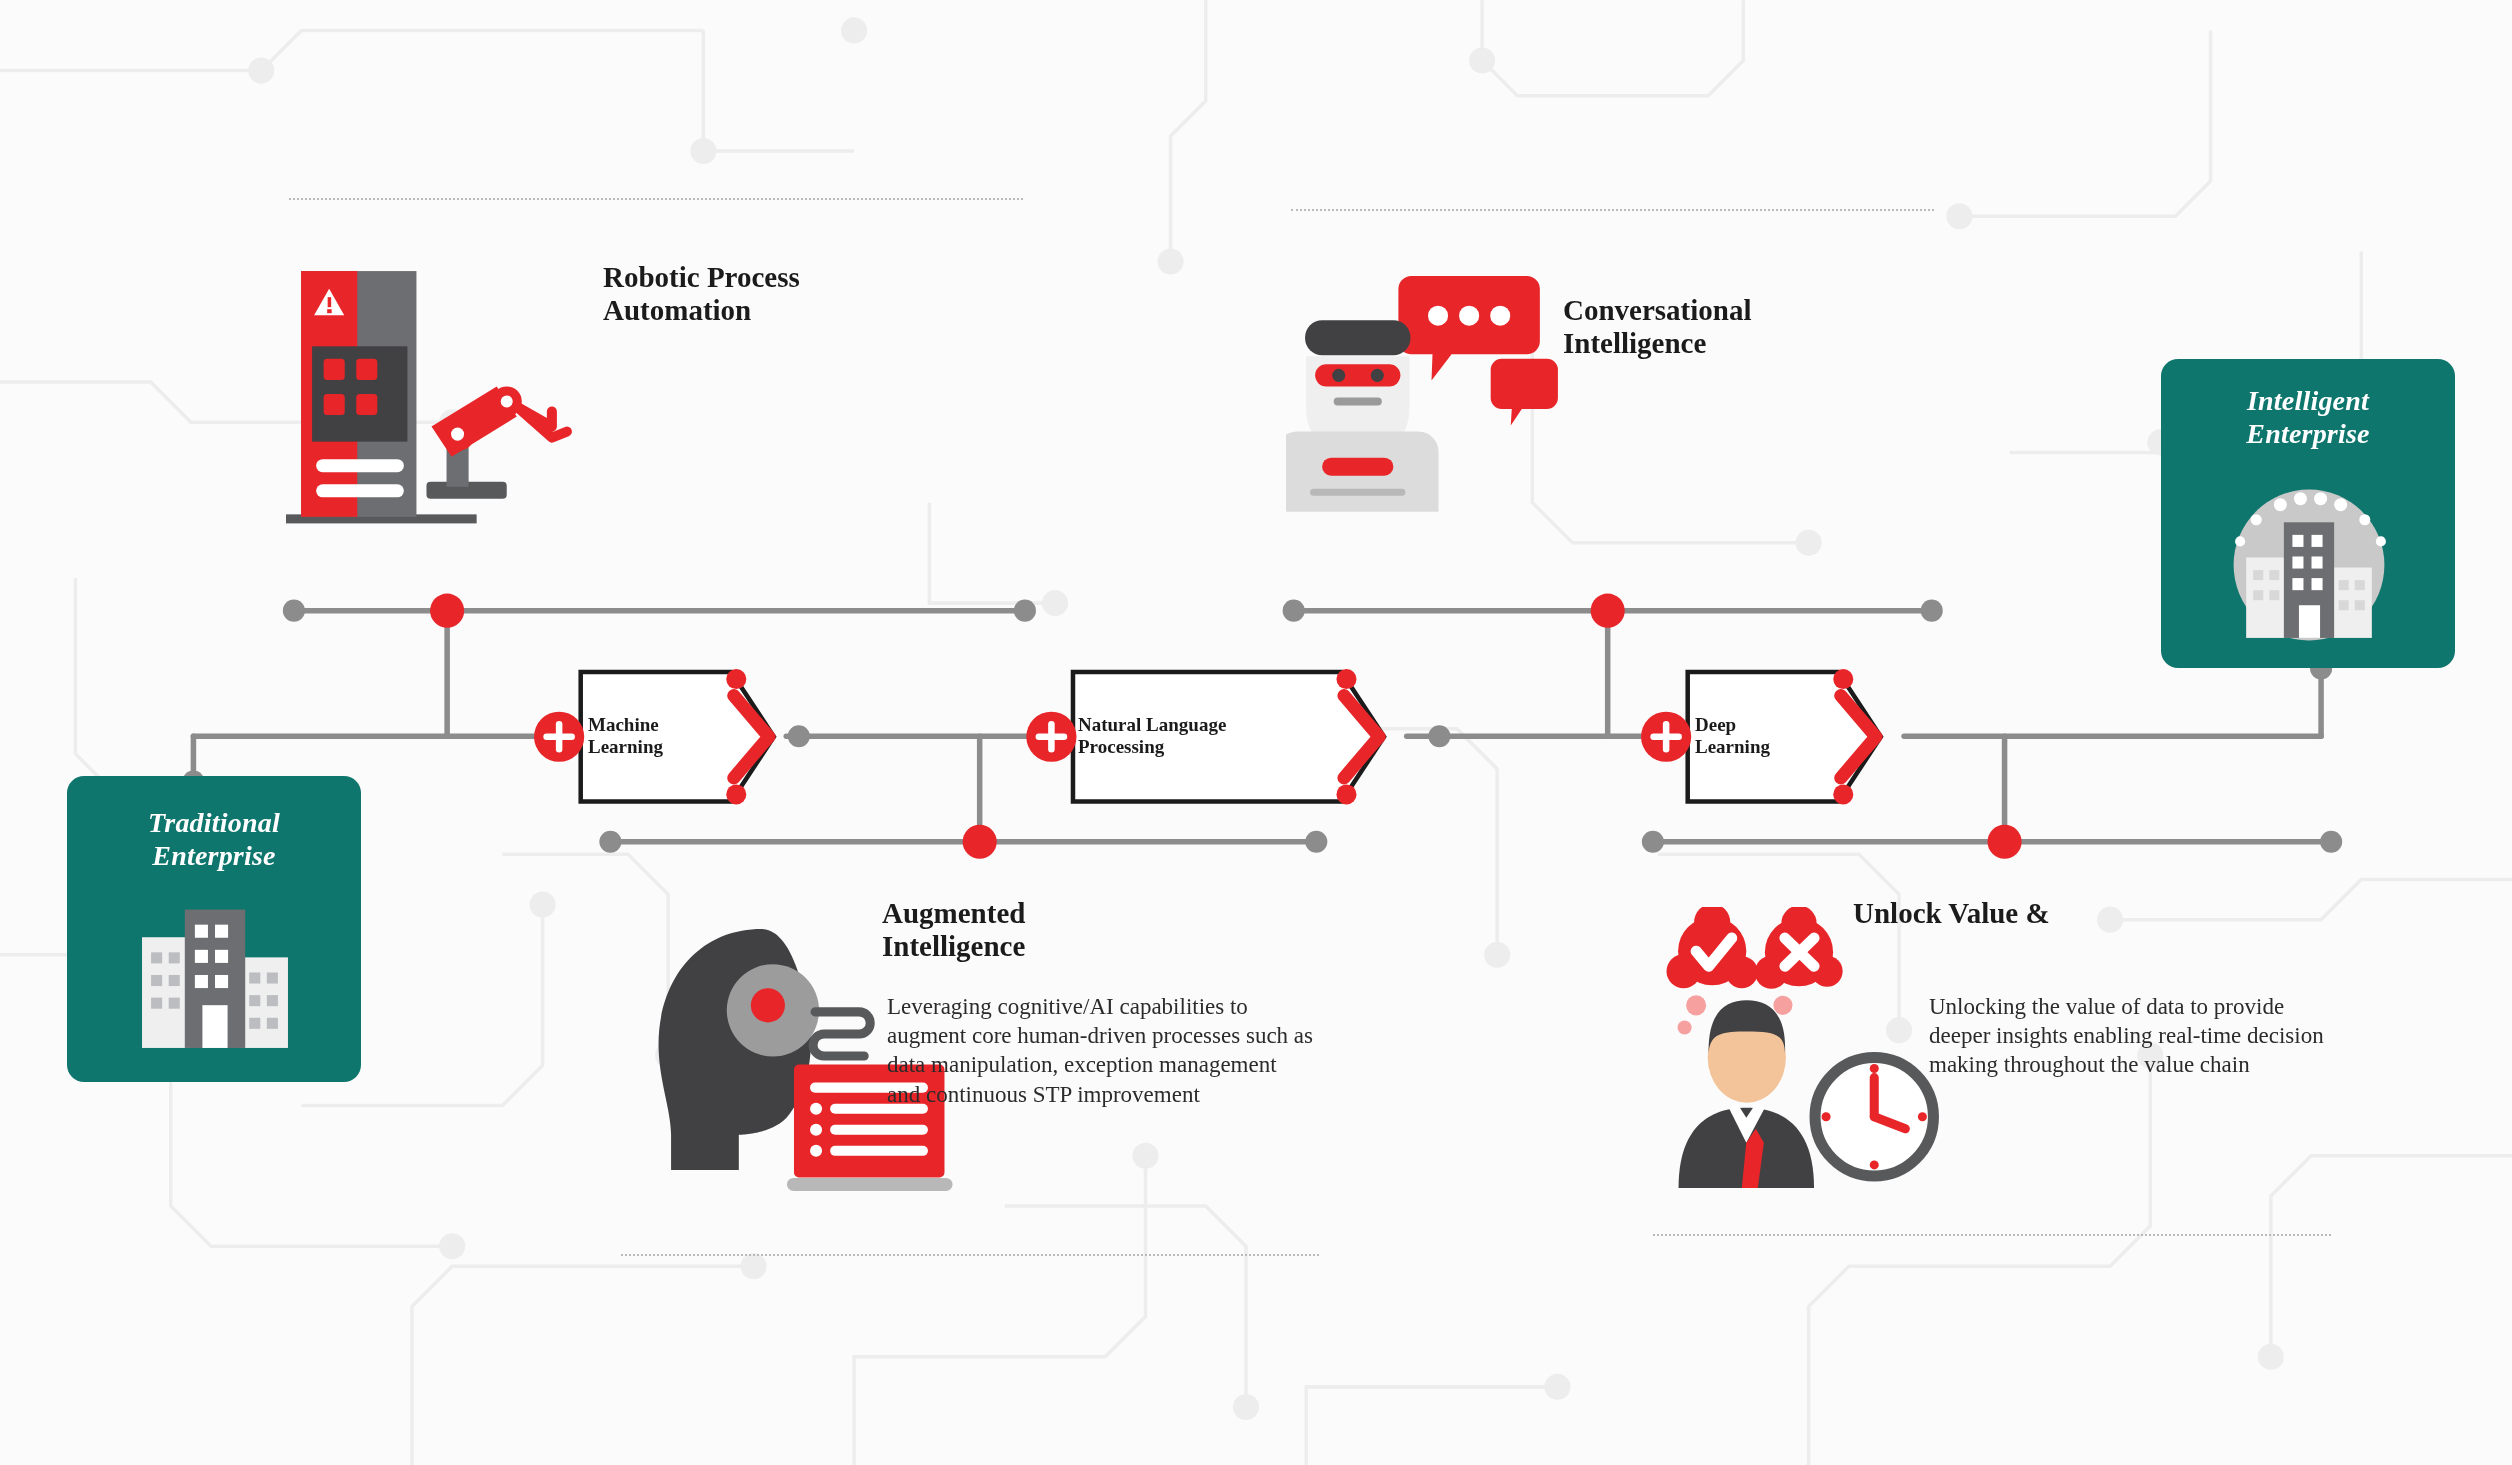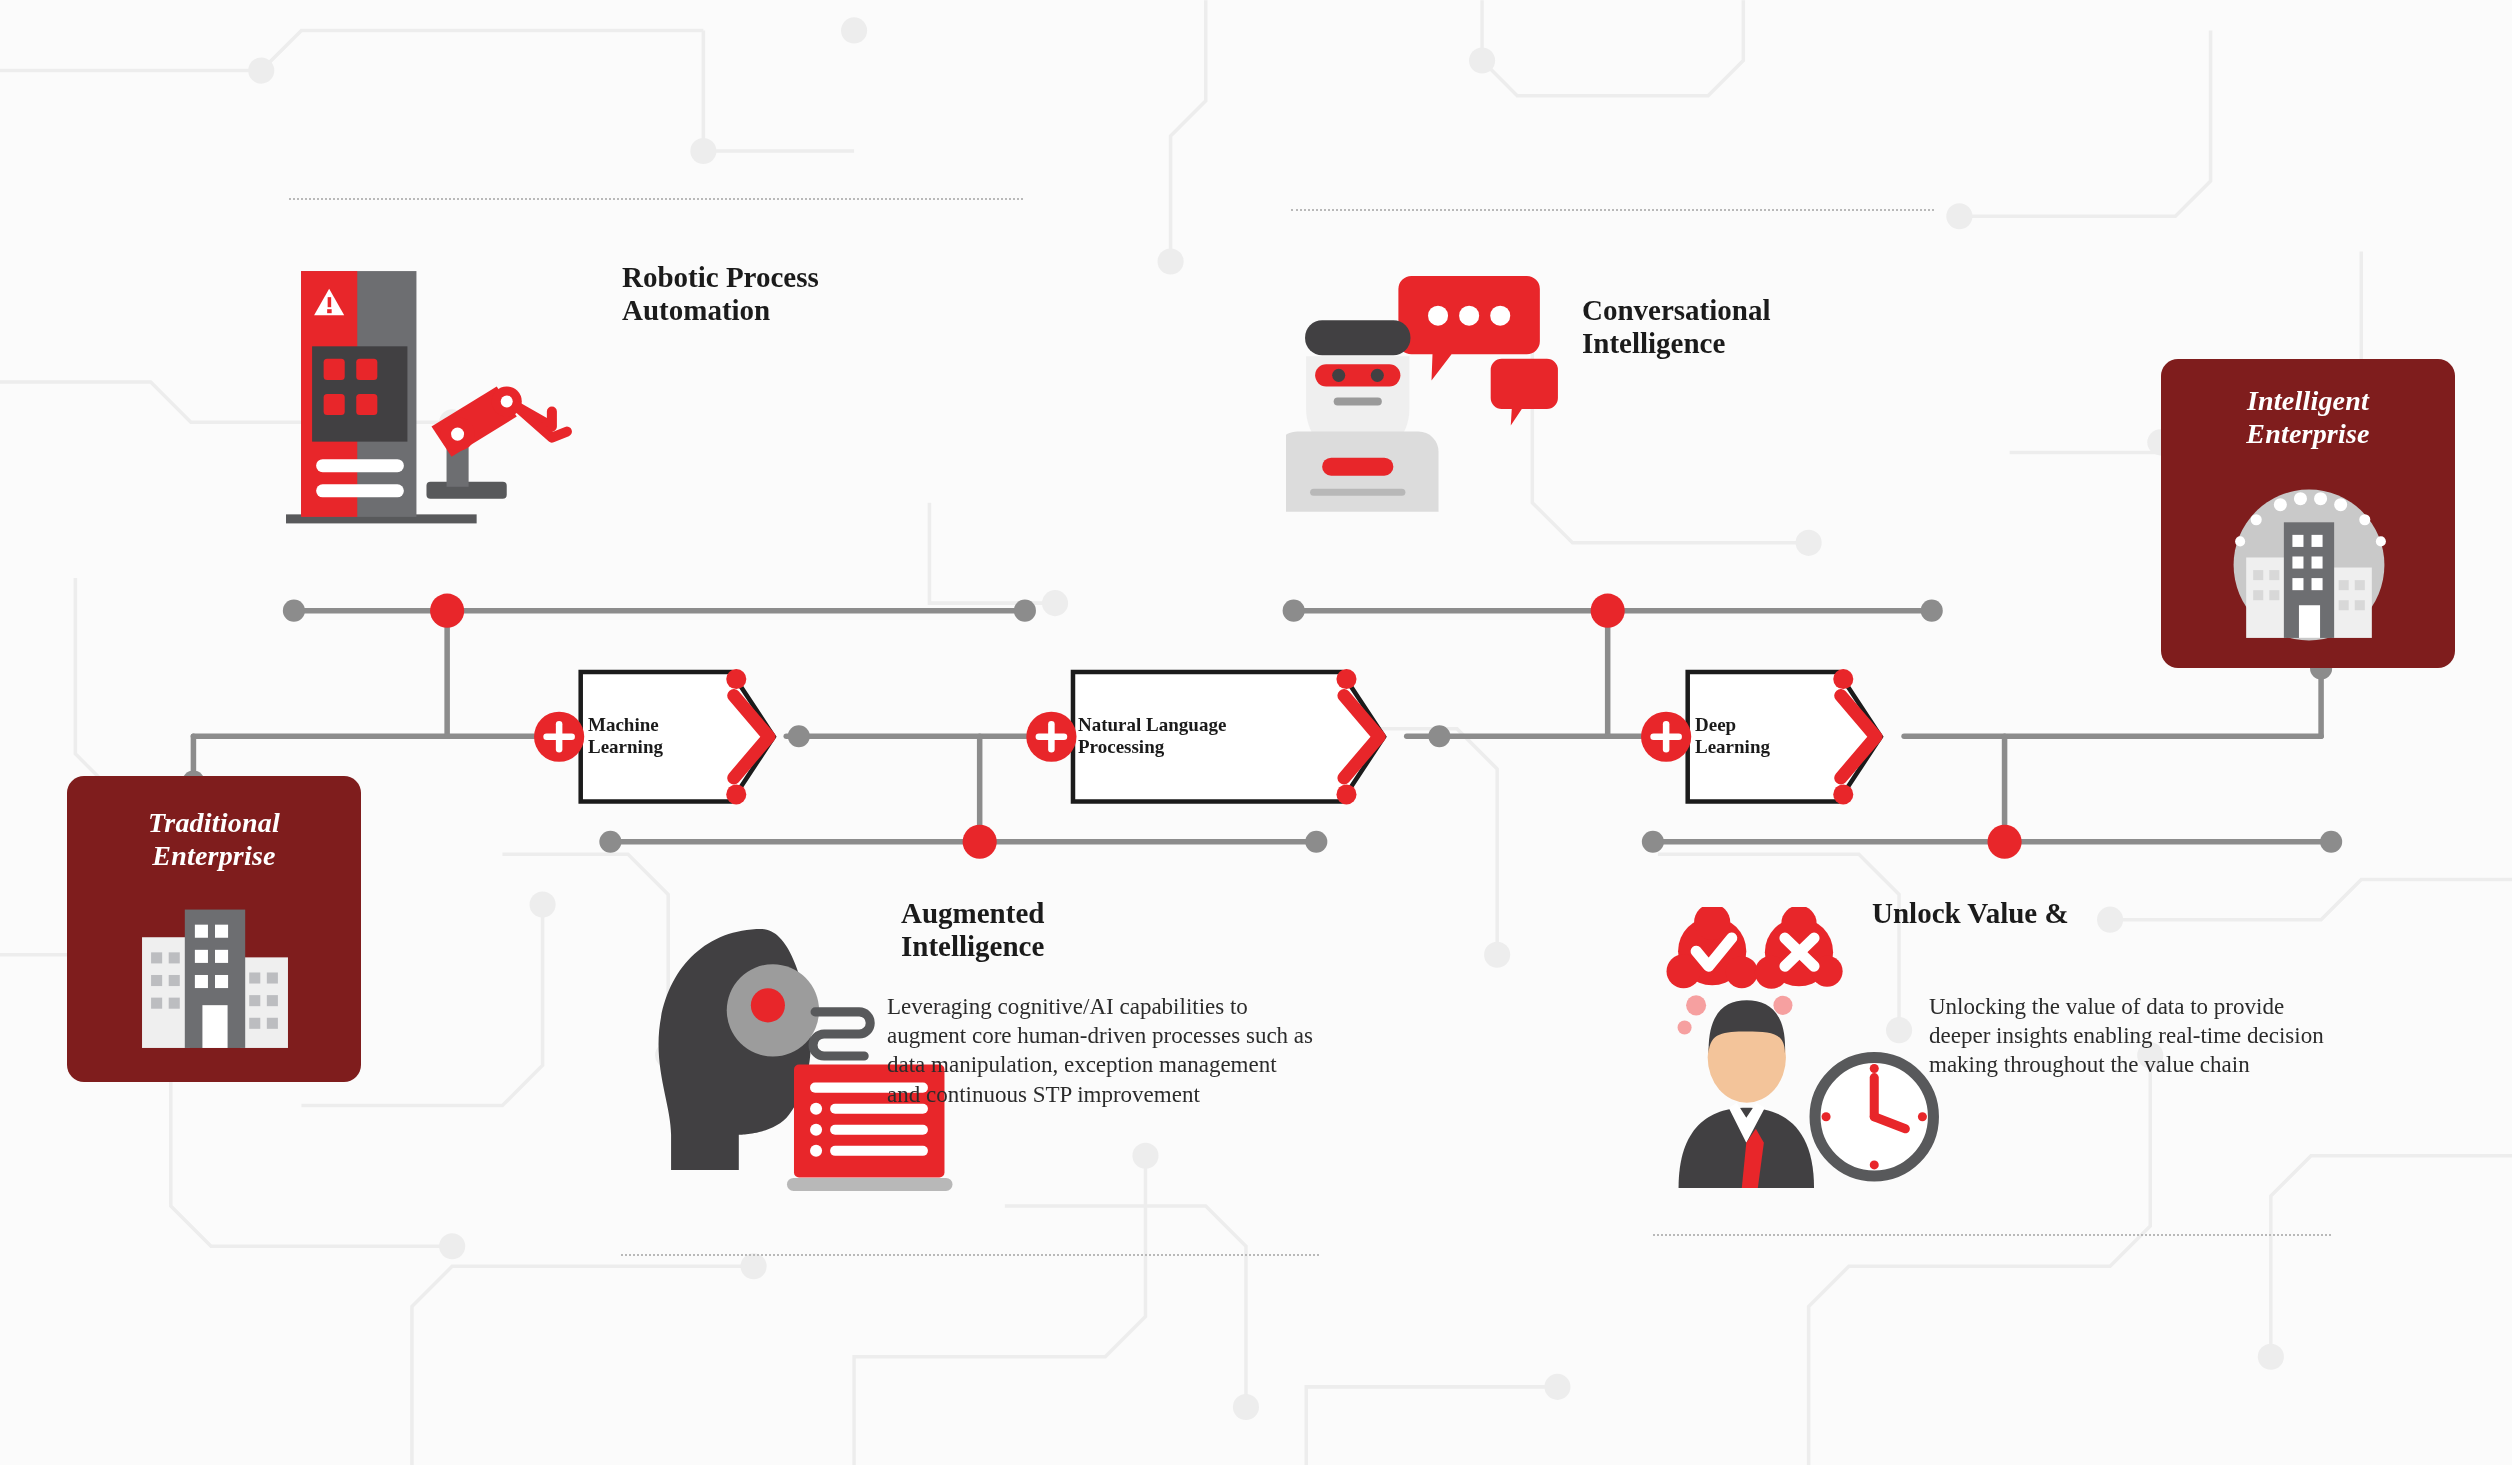--- a/index.html
+++ b/index.html
@@ -23,21 +23,21 @@
     width: 2512px; height: 1466px;
     pointer-events: none;
   }
 
   
   .abs { position: absolute; }
 
   
   .ent-card {
     position: absolute;
-    background: #7f1d1d;
+    background: #0f766e;
     border-radius: 17px;
     box-sizing: border-box;
   }
   .ent-title {
     color: #ffffff;
     font-style: italic;
     font-weight: bold;
     text-align: center;
     line-height: 1.18;
     font-size: 28px;
@@ -58,21 +58,20 @@
     color: #1b1b1b;
   }
 
   
   .sec-title {
     position: absolute;
     font-weight: bold;
     font-size: 29px;
     line-height: 1.15;
     color: #1b1b1b;
-    margin-left: 19px;
   }
   .sec-body {
     position: absolute;
     font-size: 23px;
     line-height: 1.27;
     color: #2b2b2b;
   }
   .sec-body b { font-weight: bold; }
 
   

